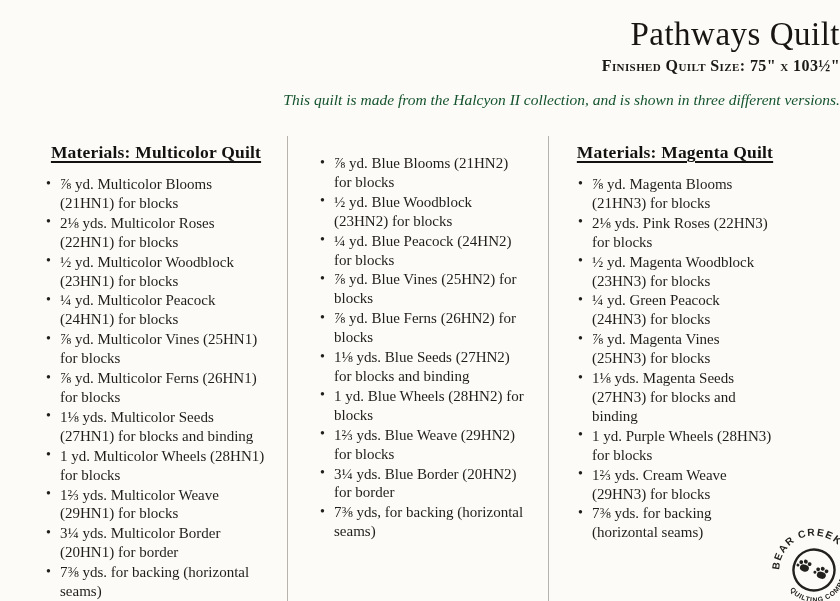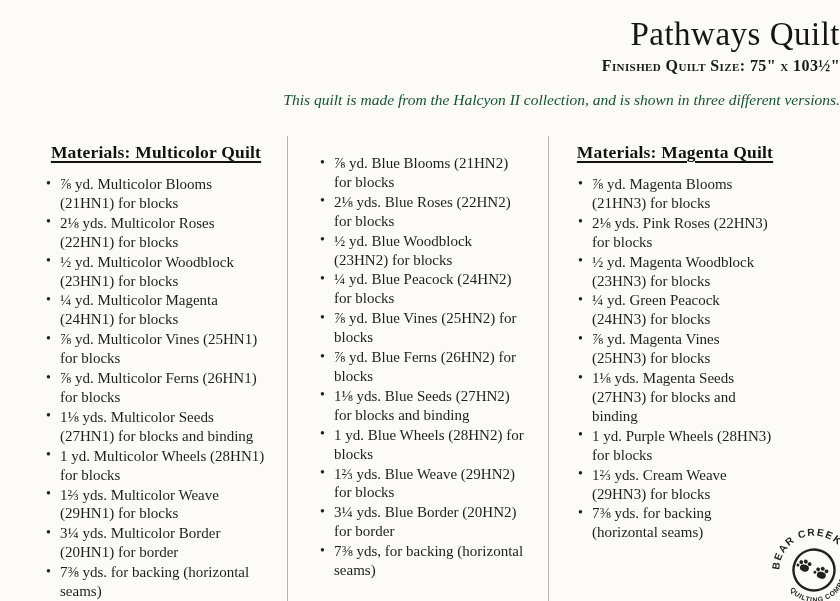--- a/index.html
+++ b/index.html
@@ -90,35 +90,34 @@
 <div class="divider" id="divider-2"></div>
 
 <div class="columns">
 
   <div class="col col-1">
     <div class="col-header">Materials: Multicolor Quilt</div>
     <ul class="materials">
       <li>⅞ yd. Multicolor Blooms (21HN1) for blocks</li>
       <li>2⅛ yds. Multicolor Roses (22HN1) for blocks</li>
       <li>½ yd. Multicolor Woodblock (23HN1) for blocks</li>
-      <li>¼ yd. Multicolor Magenta (24HN1) for blocks</li>
+      <li>¼ yd. Multicolor Peacock (24HN1) for blocks</li>
       <li>⅞ yd. Multicolor Vines (25HN1) for blocks</li>
       <li>⅞ yd. Multicolor Ferns (26HN1) for blocks</li>
       <li>1⅛ yds. Multicolor Seeds (27HN1) for blocks and binding</li>
       <li>1 yd. Multicolor Wheels (28HN1) for blocks</li>
       <li>1⅔ yds. Multicolor Weave (29HN1) for blocks</li>
       <li>3¼ yds. Multicolor Border (20HN1) for border</li>
       <li>7⅜ yds. for backing (horizontal seams)</li>
     </ul>
   </div>
 
   <div class="col col-2">
     <ul class="materials">
       <li>⅞ yd. Blue Blooms (21HN2) for blocks</li>
-      <li>2⅛ yds. Blue Roses (22HN2) for blocks</li>
       <li>½ yd. Blue Woodblock (23HN2) for blocks</li>
       <li>¼ yd. Blue Peacock (24HN2) for blocks</li>
       <li>⅞ yd. Blue Vines (25HN2) for blocks</li>
       <li>⅞ yd. Blue Ferns (26HN2) for blocks</li>
       <li>1⅛ yds. Blue Seeds (27HN2) for blocks and binding</li>
       <li>1 yd. Blue Wheels (28HN2) for blocks</li>
       <li>1⅔ yds. Blue Weave (29HN2) for blocks</li>
       <li>3¼ yds. Blue Border (20HN2) for border</li>
       <li>7⅜ yds, for backing (horizontal seams)</li>
     </ul>

